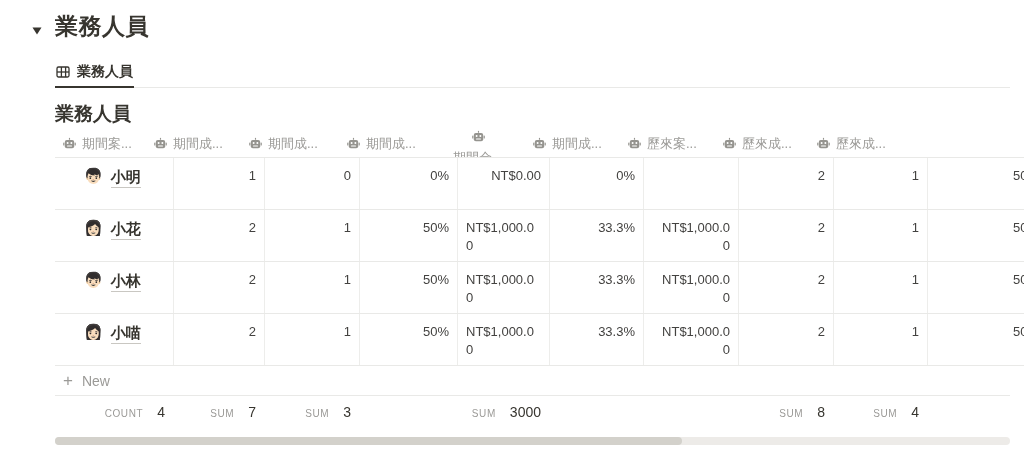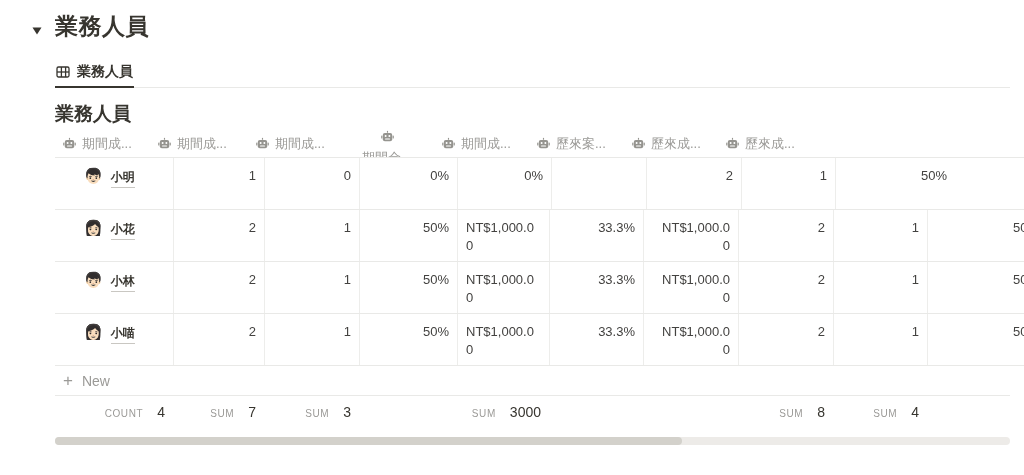--- a/index.html
+++ b/index.html
@@ -32,21 +32,21 @@
   .aa { font-size:12.5px; letter-spacing:.3px; }
   .robot svg { display:block; }
   .hlabel { font-size:13px; overflow:hidden; }
 
   .trow { display:flex; height:52px; border-bottom:1px solid var(--border,#e9e9e7); }
   .cell { flex:none; padding:9px 8px 0; line-height:18px; overflow:hidden; border-left:1px solid #ededeb; cursor:pointer; }
   .cell.num { text-align:right; color:#434240; }
   .cell.wrap-left { text-align:left; }
   .cell.name-cell { border-left:none; display:flex; gap:8px; align-items:flex-start; padding-left:29px; padding-top:10px; text-align:left; }
   .emoji { font-size:15px; line-height:16px; }
-  .pname { font-weight:600; font-size:12px; border-bottom:1px solid var(--underline,#c9c7c2); padding-bottom:1px; }
+  .pname { font-weight:600; font-size:15px; border-bottom:1px solid var(--underline,#c9c7c2); padding-bottom:1px; }
 
   .new-row { display:flex; align-items:center; gap:9px; height:29px; padding-left:8px;
              color:var(--muted,#9b9a97); font-size:14px; width:955px; cursor:pointer; }
   .plus { font-size:17px; line-height:14px; font-weight:400; }
 
   .agg-row { display:flex; align-items:center; height:33px; width:955px; border-top:1px solid var(--border,#e9e9e7); }
   .acell { flex:none; display:flex; justify-content:flex-end; align-items:baseline; gap:14px; padding-right:8px; cursor:pointer; }
   .alabel { font-size:10px; letter-spacing:.6px; color:var(--muted,#9b9a97); }
   .avalue { font-size:14px; color:var(--text,#37352f); }
 
@@ -81,20 +81,34 @@
         </svg>
       </span>
       <span>業務人員</span>
     </span>
   </div>
 
   <h2 class="view-title">業務人員</h2>
 
   <div class="table">
     <div class="hrow">
+        <div class="hcell" style="width: 91px;">
+          <span class="robot">
+            <svg width="13" height="13" viewBox="0 0 13 13" fill="#95948f">
+              <rect x="5.9" y="0.8" width="1.2" height="2" rx="0.6"></rect>
+              <rect x="1.8" y="3" width="9.4" height="8.2" rx="2"></rect>
+              <rect x="0.2" y="5.5" width="1.2" height="3" rx="0.6"></rect>
+              <rect x="11.6" y="5.5" width="1.2" height="3" rx="0.6"></rect>
+              <circle cx="4.6" cy="6" r="1" fill="#fff"></circle>
+              <circle cx="8.4" cy="6" r="1" fill="#fff"></circle>
+              <rect x="4" y="8.4" width="5" height="1" rx="0.5" fill="#fff"></rect>
+            </svg>
+          </span>
+          <span class="hlabel">期間案...</span>
+        </div>
         <div class="hcell" style="width: 95px;">
           <span class="robot">
             <svg width="13" height="13" viewBox="0 0 13 13" fill="#95948f">
               <rect x="5.9" y="0.8" width="1.2" height="2" rx="0.6"></rect>
               <rect x="1.8" y="3" width="9.4" height="8.2" rx="2"></rect>
               <rect x="0.2" y="5.5" width="1.2" height="3" rx="0.6"></rect>
               <rect x="11.6" y="5.5" width="1.2" height="3" rx="0.6"></rect>
               <circle cx="4.6" cy="6" r="1" fill="#fff"></circle>
               <circle cx="8.4" cy="6" r="1" fill="#fff"></circle>
               <rect x="4" y="8.4" width="5" height="1" rx="0.5" fill="#fff"></rect>
@@ -208,20 +222,23 @@
             <span class="pname">小明</span>
           </div>
           <div class="cell num" style="width: 91px;">
             <div>1</div>
           </div>
           <div class="cell num" style="width: 95px;">
             <div>0</div>
           </div>
           <div class="cell num" style="width: 98px;">
             <div>0%</div>
+          </div>
+          <div class="cell num" style="width: 92px;">
+            <div>NT$0.00</div>
           </div>
           <div class="cell num" style="width: 94px;">
             <div>0%</div>
           </div>
           <div class="cell num" style="width: 95px;">
             <div></div>
           </div>
           <div class="cell num" style="width: 95px;">
             <div>2</div>
           </div>

